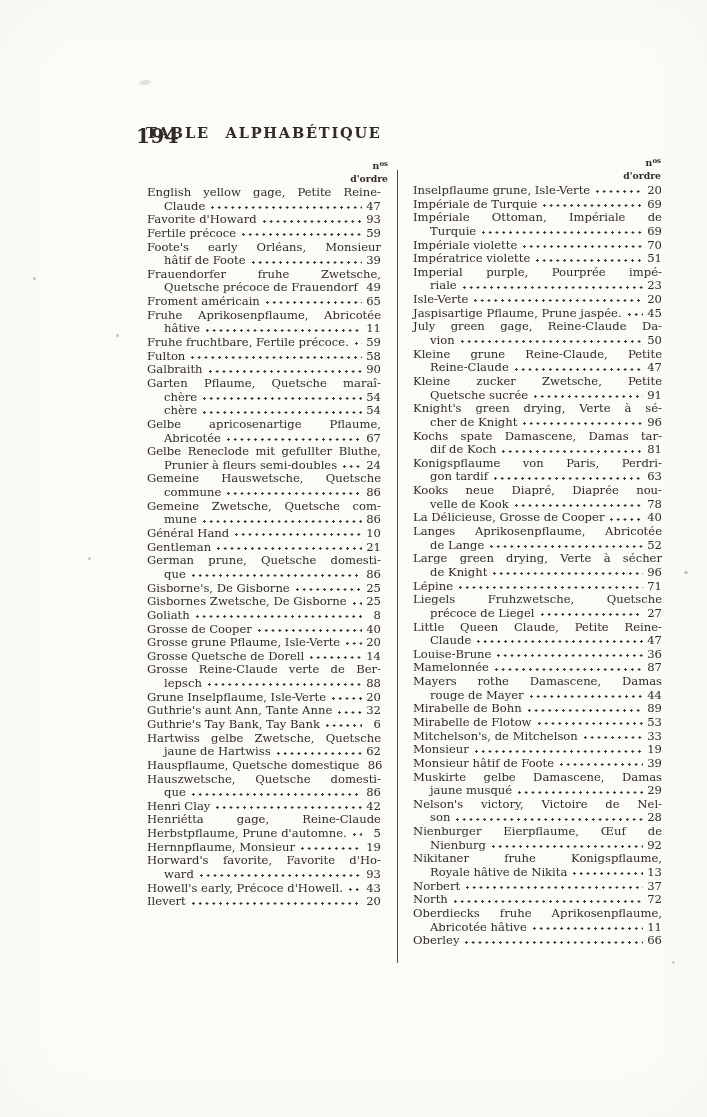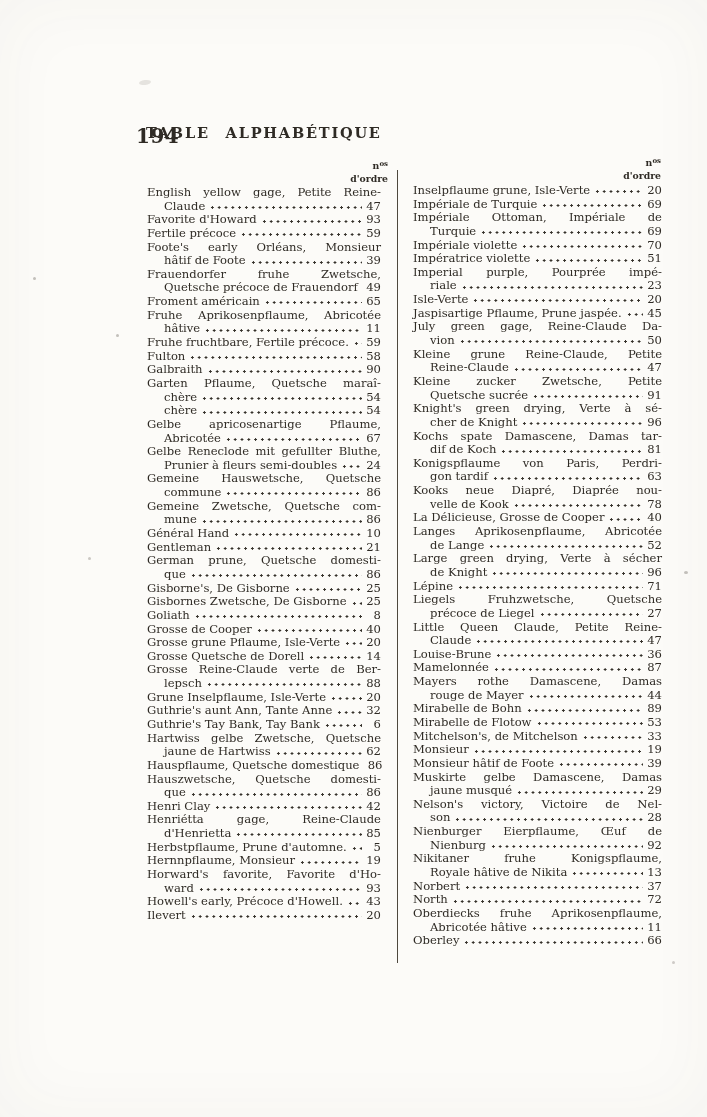--- a/index.html
+++ b/index.html
@@ -305,25 +305,20 @@
       </div>
       <div class="entry">
         <div class="line last">
           <span class="text"><span>Henri Clay</span></span>
           <span class="dots"></span>
           <span class="num">42</span>
         </div>
       </div>
       <div class="entry">
         <div class="line fill"><span class="text"><span class="it">Henriétta gage,</span><span> Reine-Claude</span></span></div>
-        <div class="line last cont">
-          <span class="text"><span>d'Henrietta</span></span>
-          <span class="dots"></span>
-          <span class="num">85</span>
-        </div>
       </div>
       <div class="entry">
         <div class="line last">
           <span class="text"><span class="it">Herbstpflaume,</span><span> Prune d'automne.</span></span>
           <span class="dots"></span>
           <span class="num">5</span>
         </div>
       </div>
       <div class="entry">
         <div class="line last">

